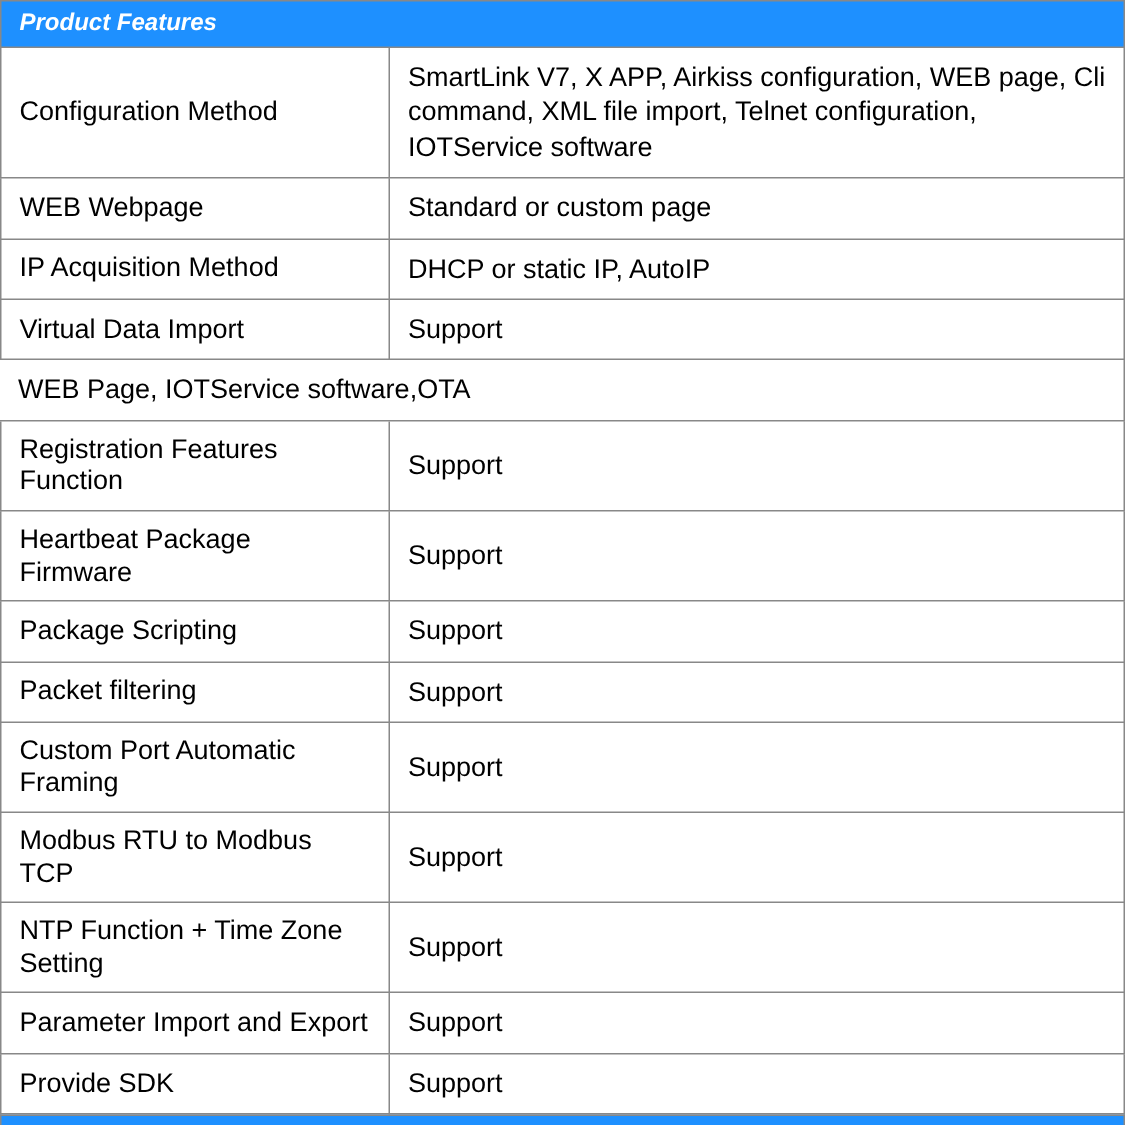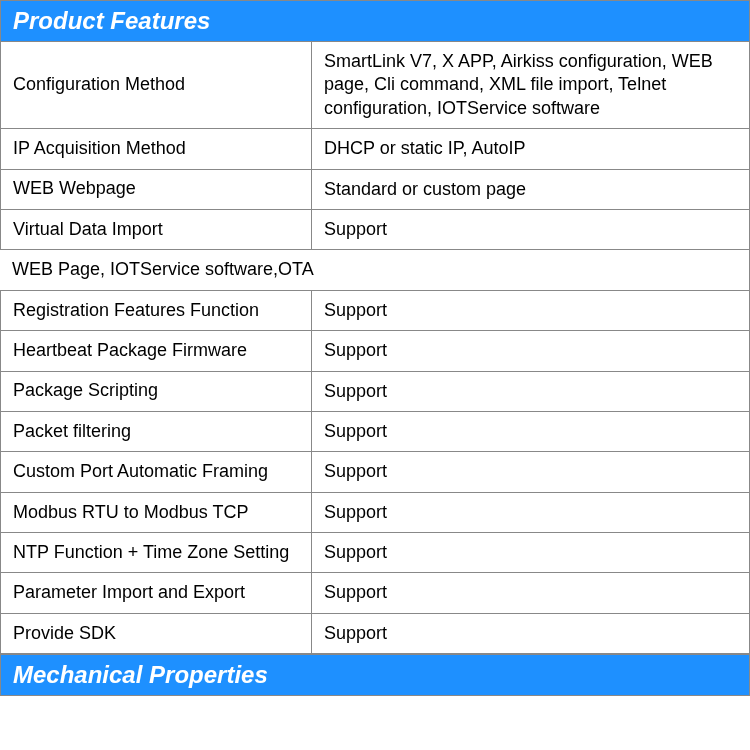--- a/index.html
+++ b/index.html
@@ -10,29 +10,29 @@
     body {
       font-family: Arial, Helvetica, sans-serif;
       background: #fff;
       width: 750px;
     }
     .section-header {
       background: #1e90ff;
       color: #fff;
       font-style: italic;
       font-weight: bold;
-      font-size: 24px;
+      font-size: 16px;
       padding: 6px 12px;
       border: 1px solid #888;
     }
     .row {
       display: flex;
     }
     .cell-label {
-      width: 312px;
+      width: 260px;
       padding: 8px 12px;
       border: 1px solid #888;
       border-top: none;
       font-size: 18px;
       line-height: 1.2;
       display: flex;
       align-items: center;
     }
     .cell-value {
       flex: 1;
@@ -53,26 +53,26 @@
 </head>
 <body>
 
 <div id="container">
     <div class="section-header">Product Features</div>
     <div class="row first-row">
       <div class="cell-label">Configuration Method</div>
       <div class="cell-value">SmartLink V7, X APP, Airkiss configuration, WEB page, Cli command, XML file import, Telnet configuration, IOTService software</div>
     </div>
     <div class="row">
+      <div class="cell-label">WEB Webpage</div>
+      <div class="cell-value">Standard or custom page</div>
+    </div>
+    <div class="row">
       <div class="cell-label">IP Acquisition Method</div>
       <div class="cell-value">DHCP or static IP, AutoIP</div>
-    </div>
-    <div class="row">
-      <div class="cell-label">WEB Webpage</div>
-      <div class="cell-value">Standard or custom page</div>
     </div>
     <div class="row">
       <div class="cell-label">Virtual Data Import</div>
       <div class="cell-value">Support</div>
     </div>
     <div class="row">
       <div class="cell-value">WEB Page, IOTService software,OTA</div>
     </div>
     <div class="row">
       <div class="cell-label">Registration Features Function</div>

